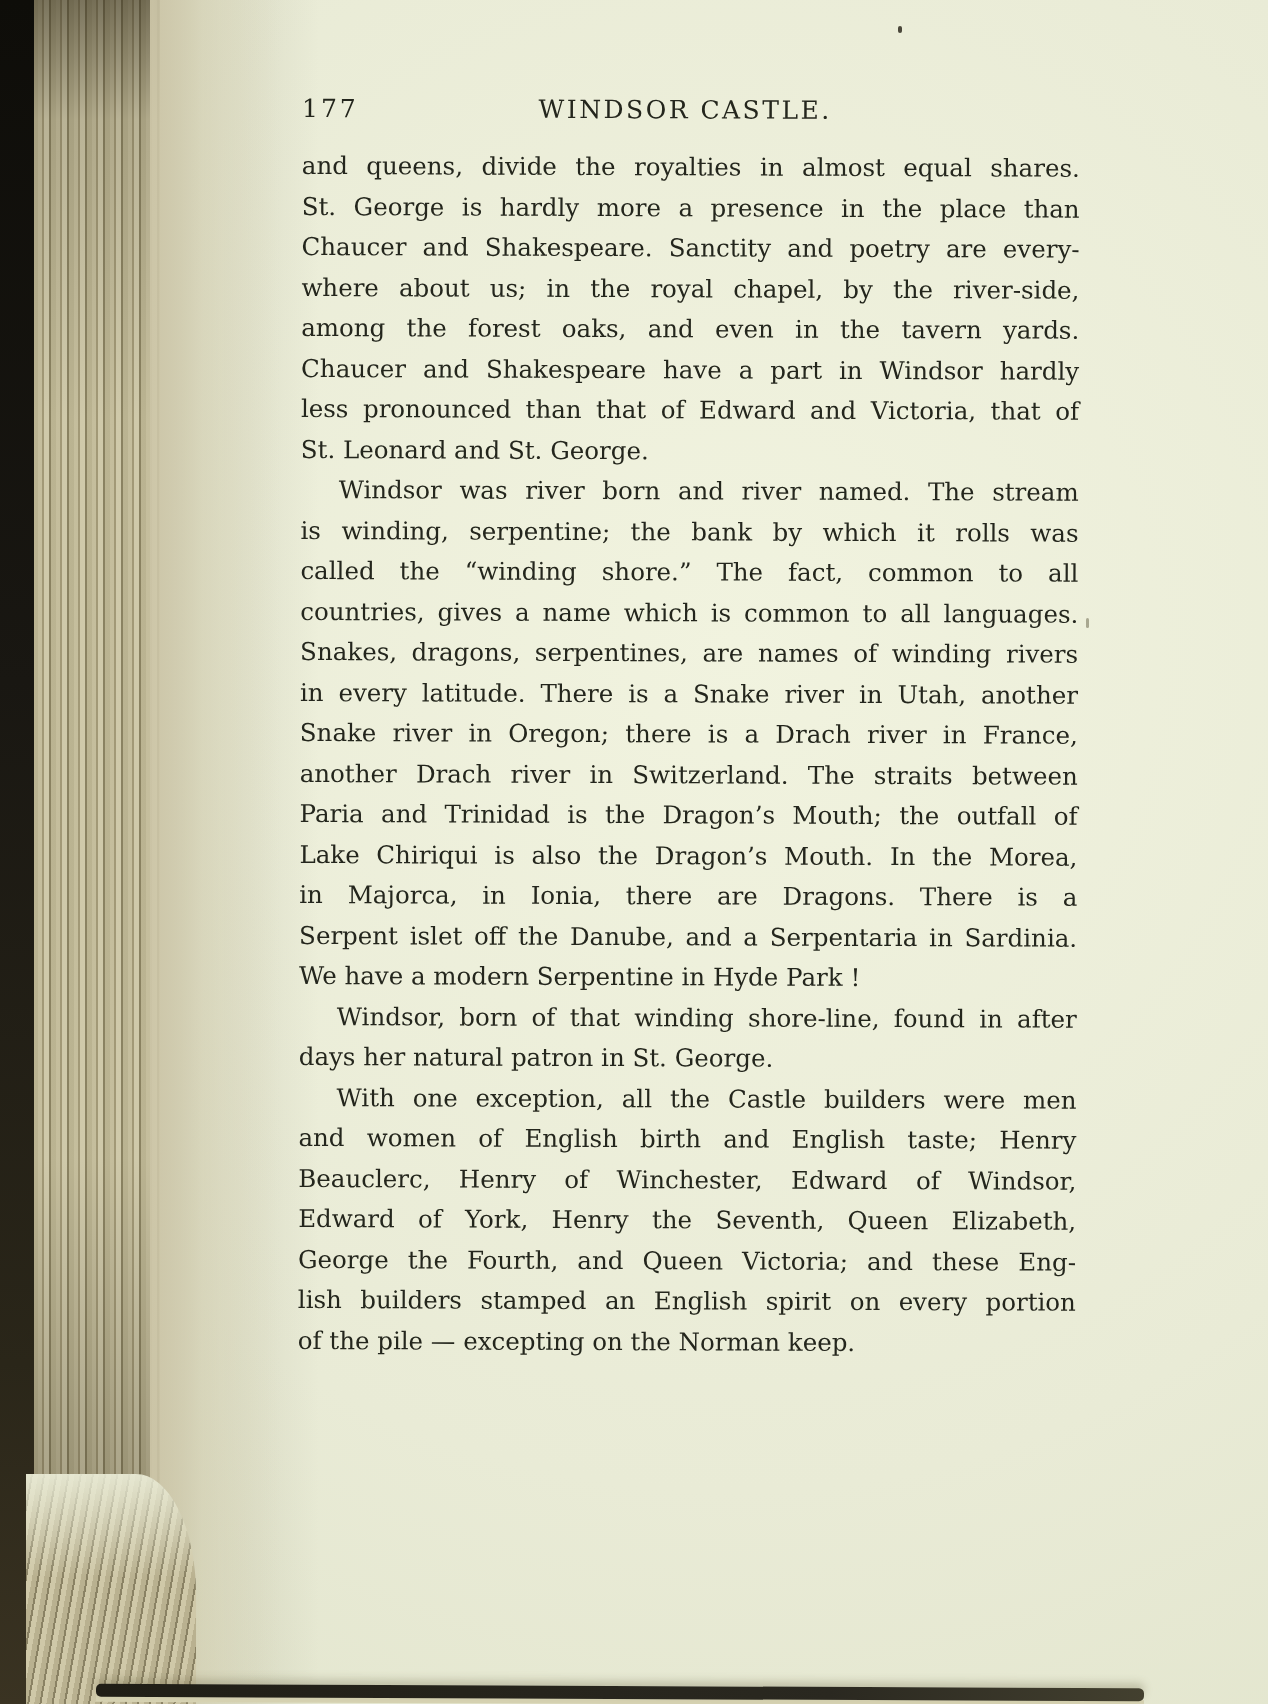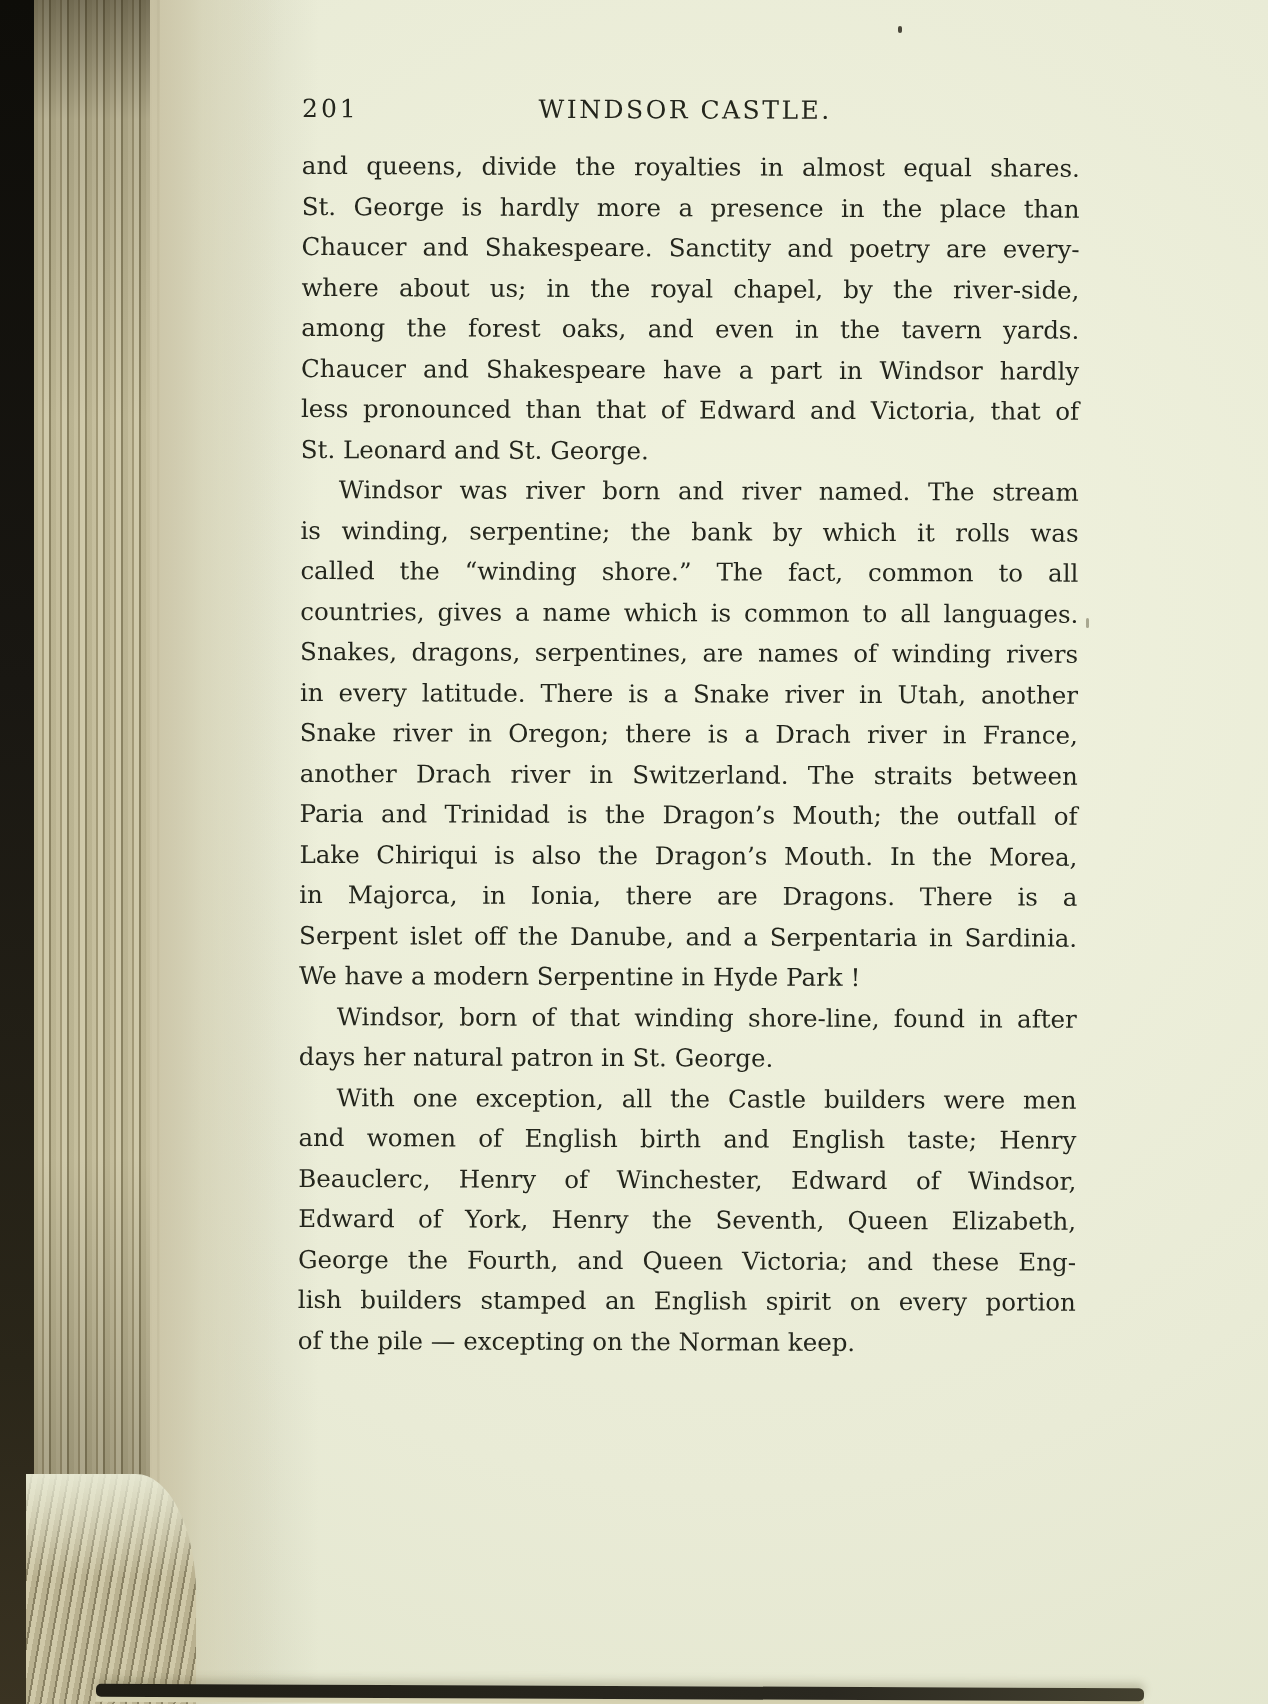--- a/index.html
+++ b/index.html
@@ -185,21 +185,21 @@
   <div class="edge-fade"></div>
   <div class="spine"></div>
   <div class="corner-stack"></div>
   <div class="bottom-paper-lip"></div>
   <div class="bottom-band"></div>
   <div class="speck-1"></div>
   <div class="speck-2"></div>
 
   <div class="content">
     <div class="header-row">
-      <span class="page-number">201</span>
+      <span class="page-number">177</span>
       <span class="running-title">WINDSOR CASTLE.</span>
     </div>
     <div class="page-body">
         <p class="para">
           <span class="line">and queens, divide the royalties in almost equal shares.</span>
           <span class="line">St. George is hardly more a presence in the place than</span>
           <span class="line">Chaucer and Shakespeare. Sanctity and poetry are every-</span>
           <span class="line">where about us; in the royal chapel, by the river-side,</span>
           <span class="line">among the forest oaks, and even in the tavern yards.</span>
           <span class="line">Chaucer and Shakespeare have a part in Windsor hardly</span>

